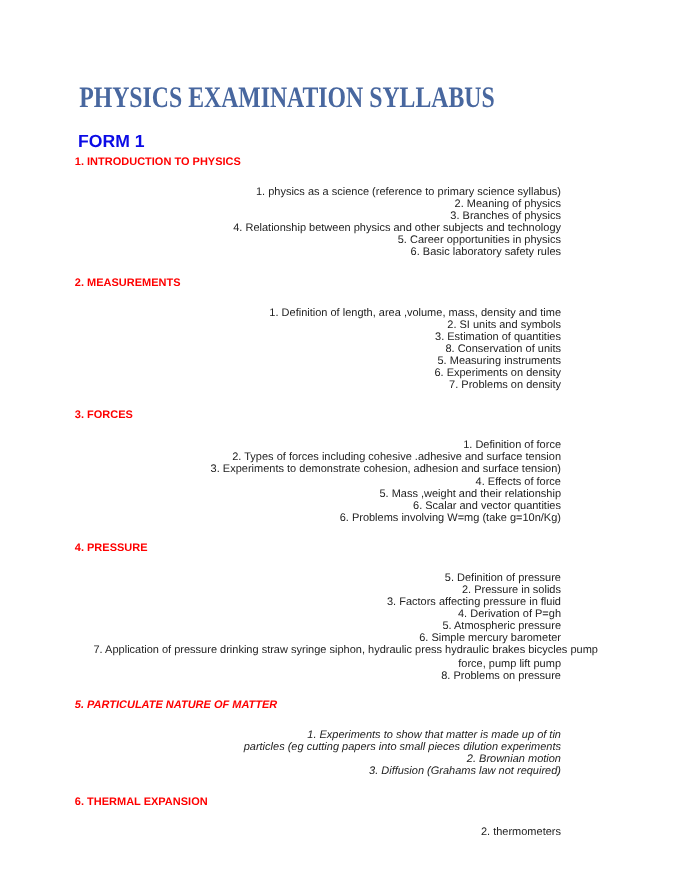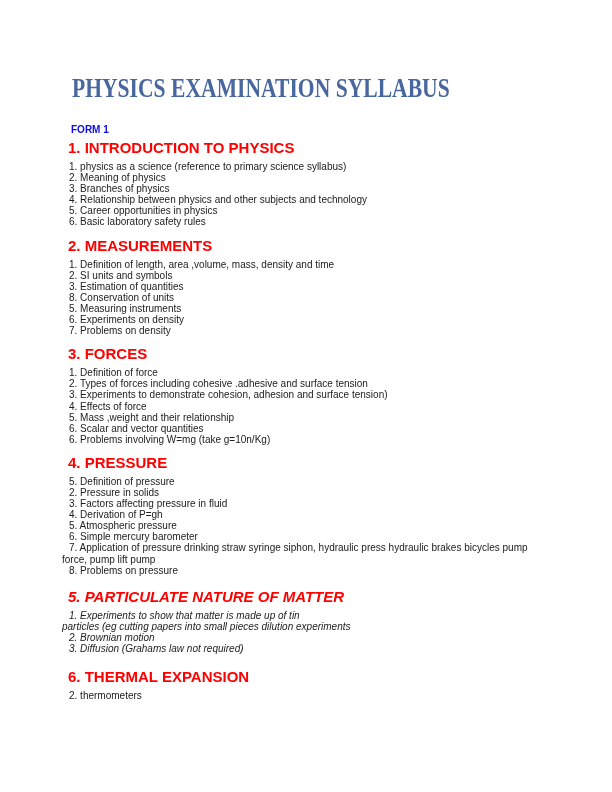--- a/index.html
+++ b/index.html
@@ -24,37 +24,37 @@
     font-weight: 700;
     font-size: 27px;
     line-height: 30px;
     color: #48679F;
     white-space: nowrap;
     transform: scaleX(0.8);
     transform-origin: left center;
   }
   .form-label {
     margin: 21px 0 0 9px;
-    font-size: 10px;
+    font-size: 16px;
     line-height: 11px;
     font-weight: 700;
     color: #0B0BE6;
   }
   .section { margin-top: 12px; }
   .section:nth-of-type(1) { margin-top: 7px; }
   .section:nth-of-type(5) { margin-top: 15px; font-style: italic; }
   .section:nth-of-type(6) { margin-top: 17px; }
   .section-heading {
     margin: 0 0 8px 6px;
-    font-size: 15px;
+    font-size: 10px;
     line-height: 11px;
     font-weight: 700;
     color: #FE0000;
   }
-  .section-lines { margin: 0; }
+  .section-lines { margin: 16px; text-align: right; }
   .line {
     font-size: 10px;
     line-height: 11.1px;
     white-space: nowrap;
     color: #212121;
   }
   .line.num { padding-left: 7px; }
 </style>
 </head>
 <body>

